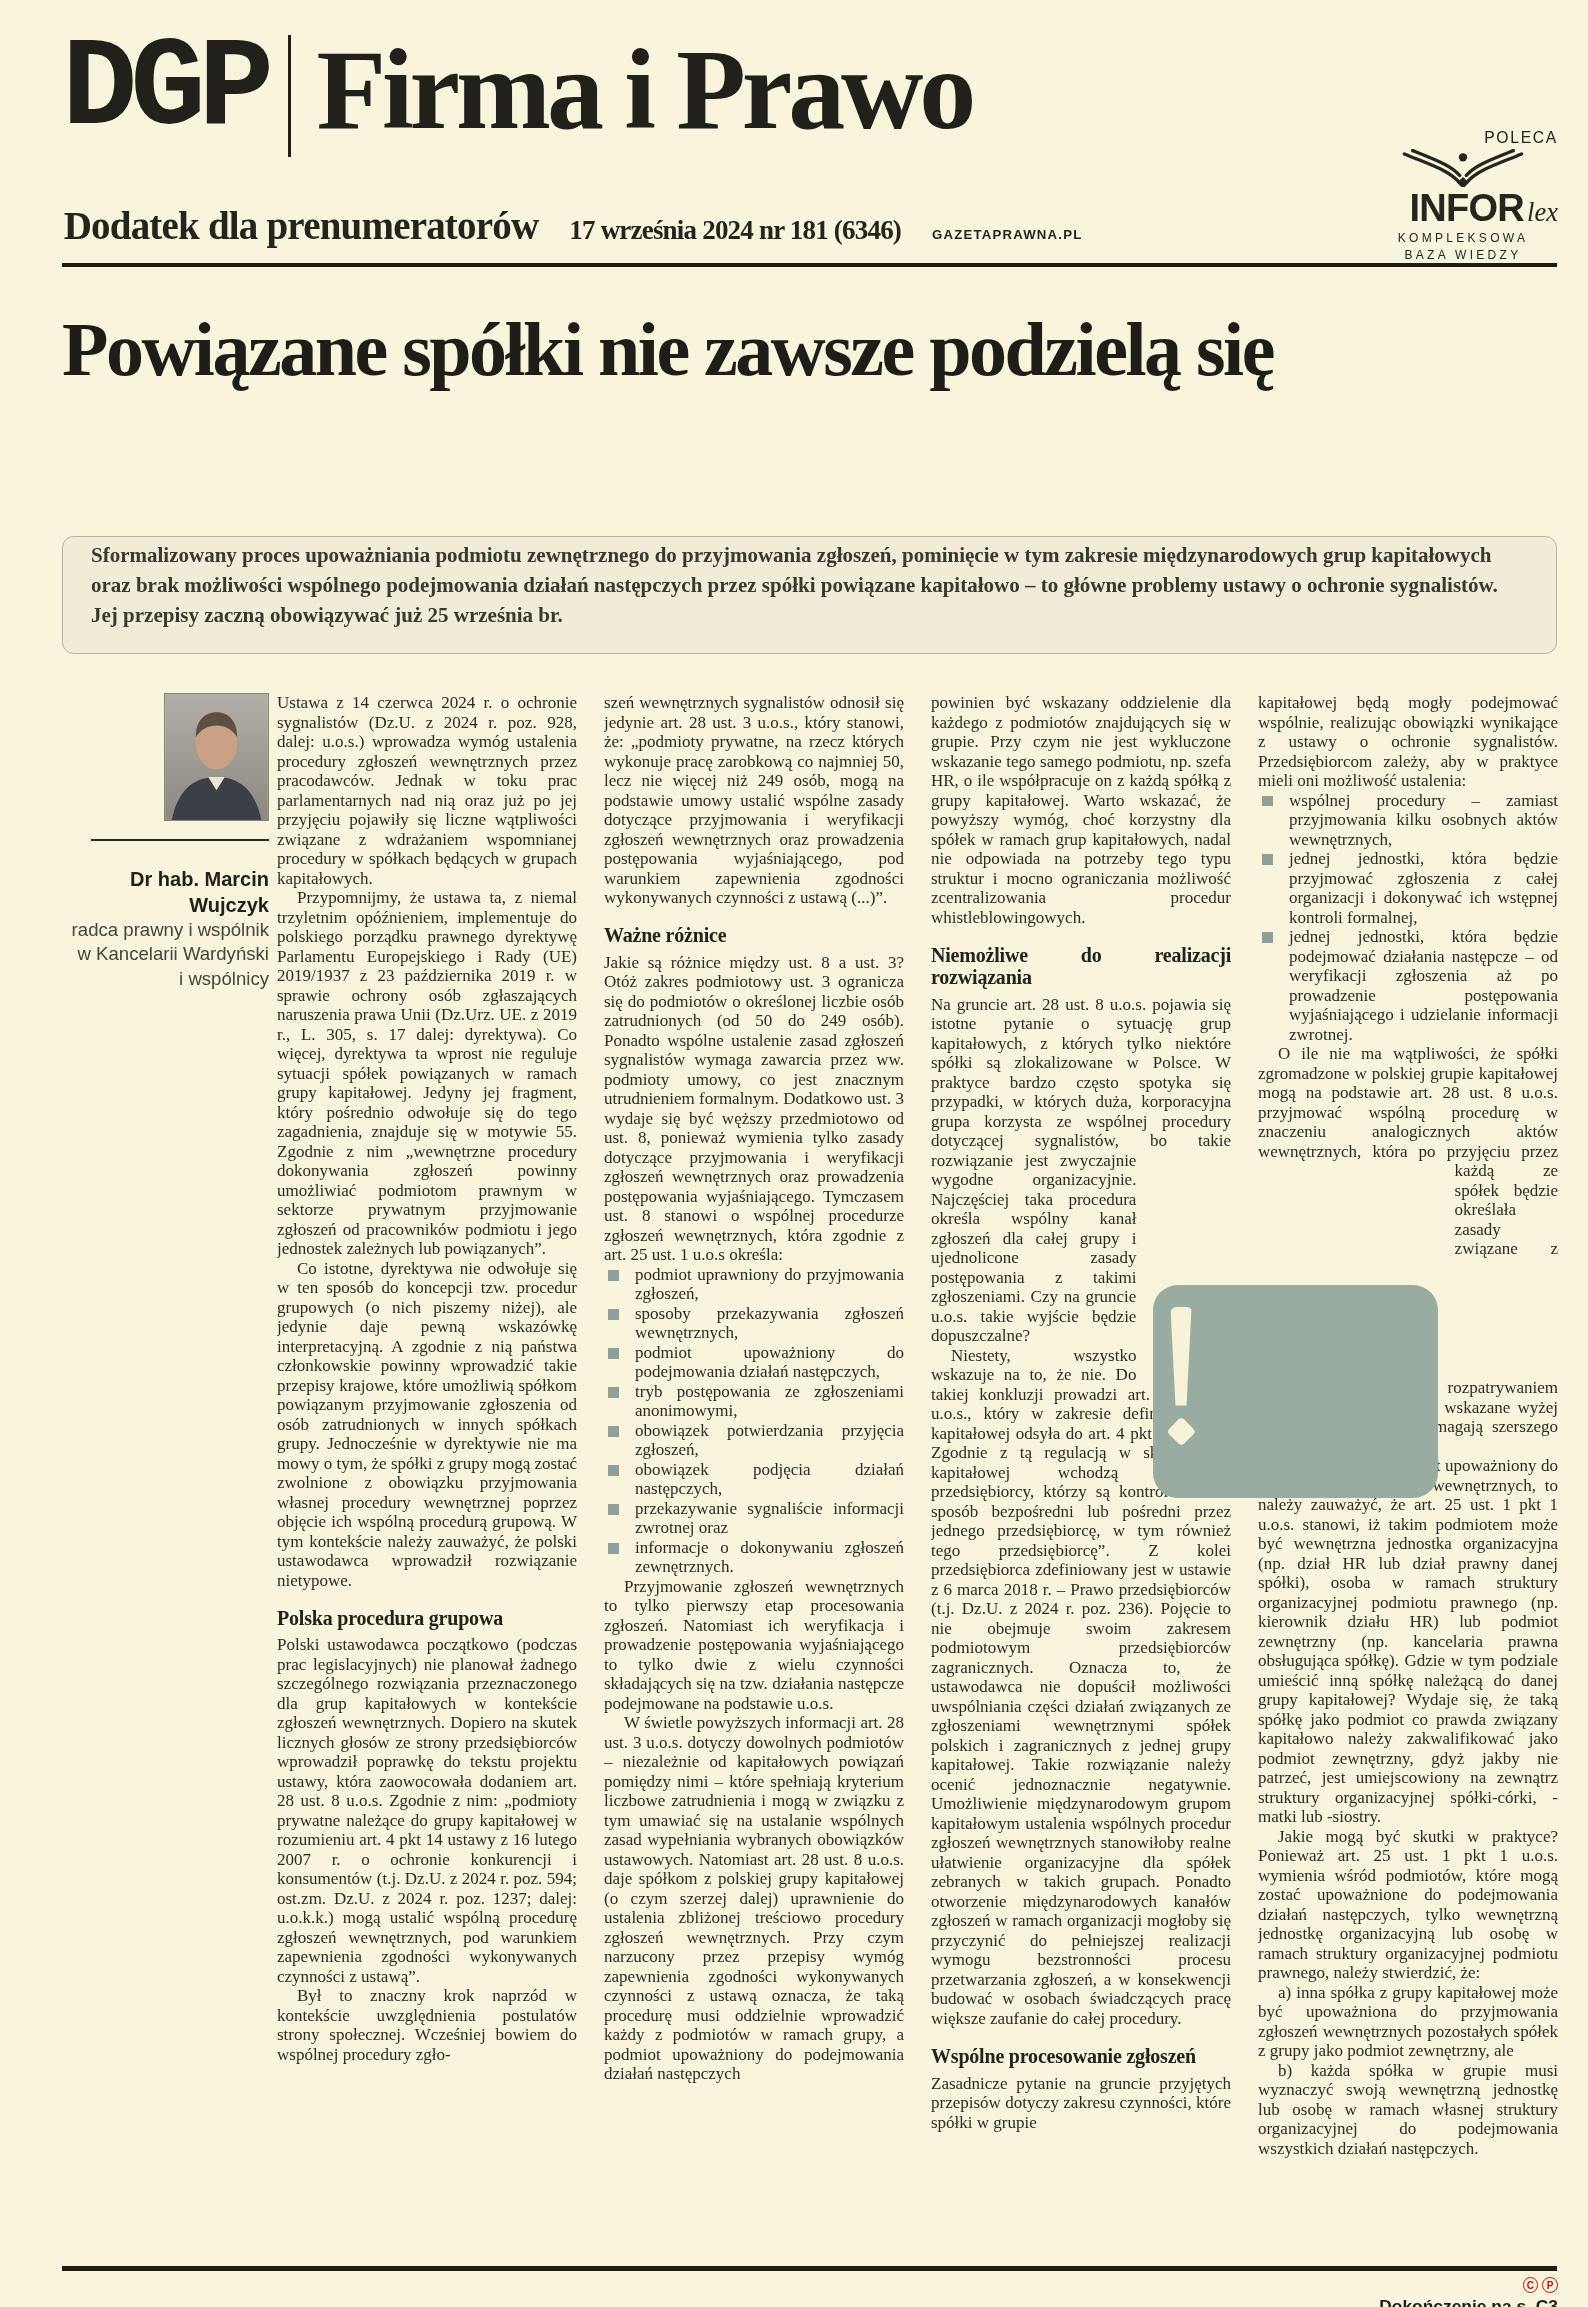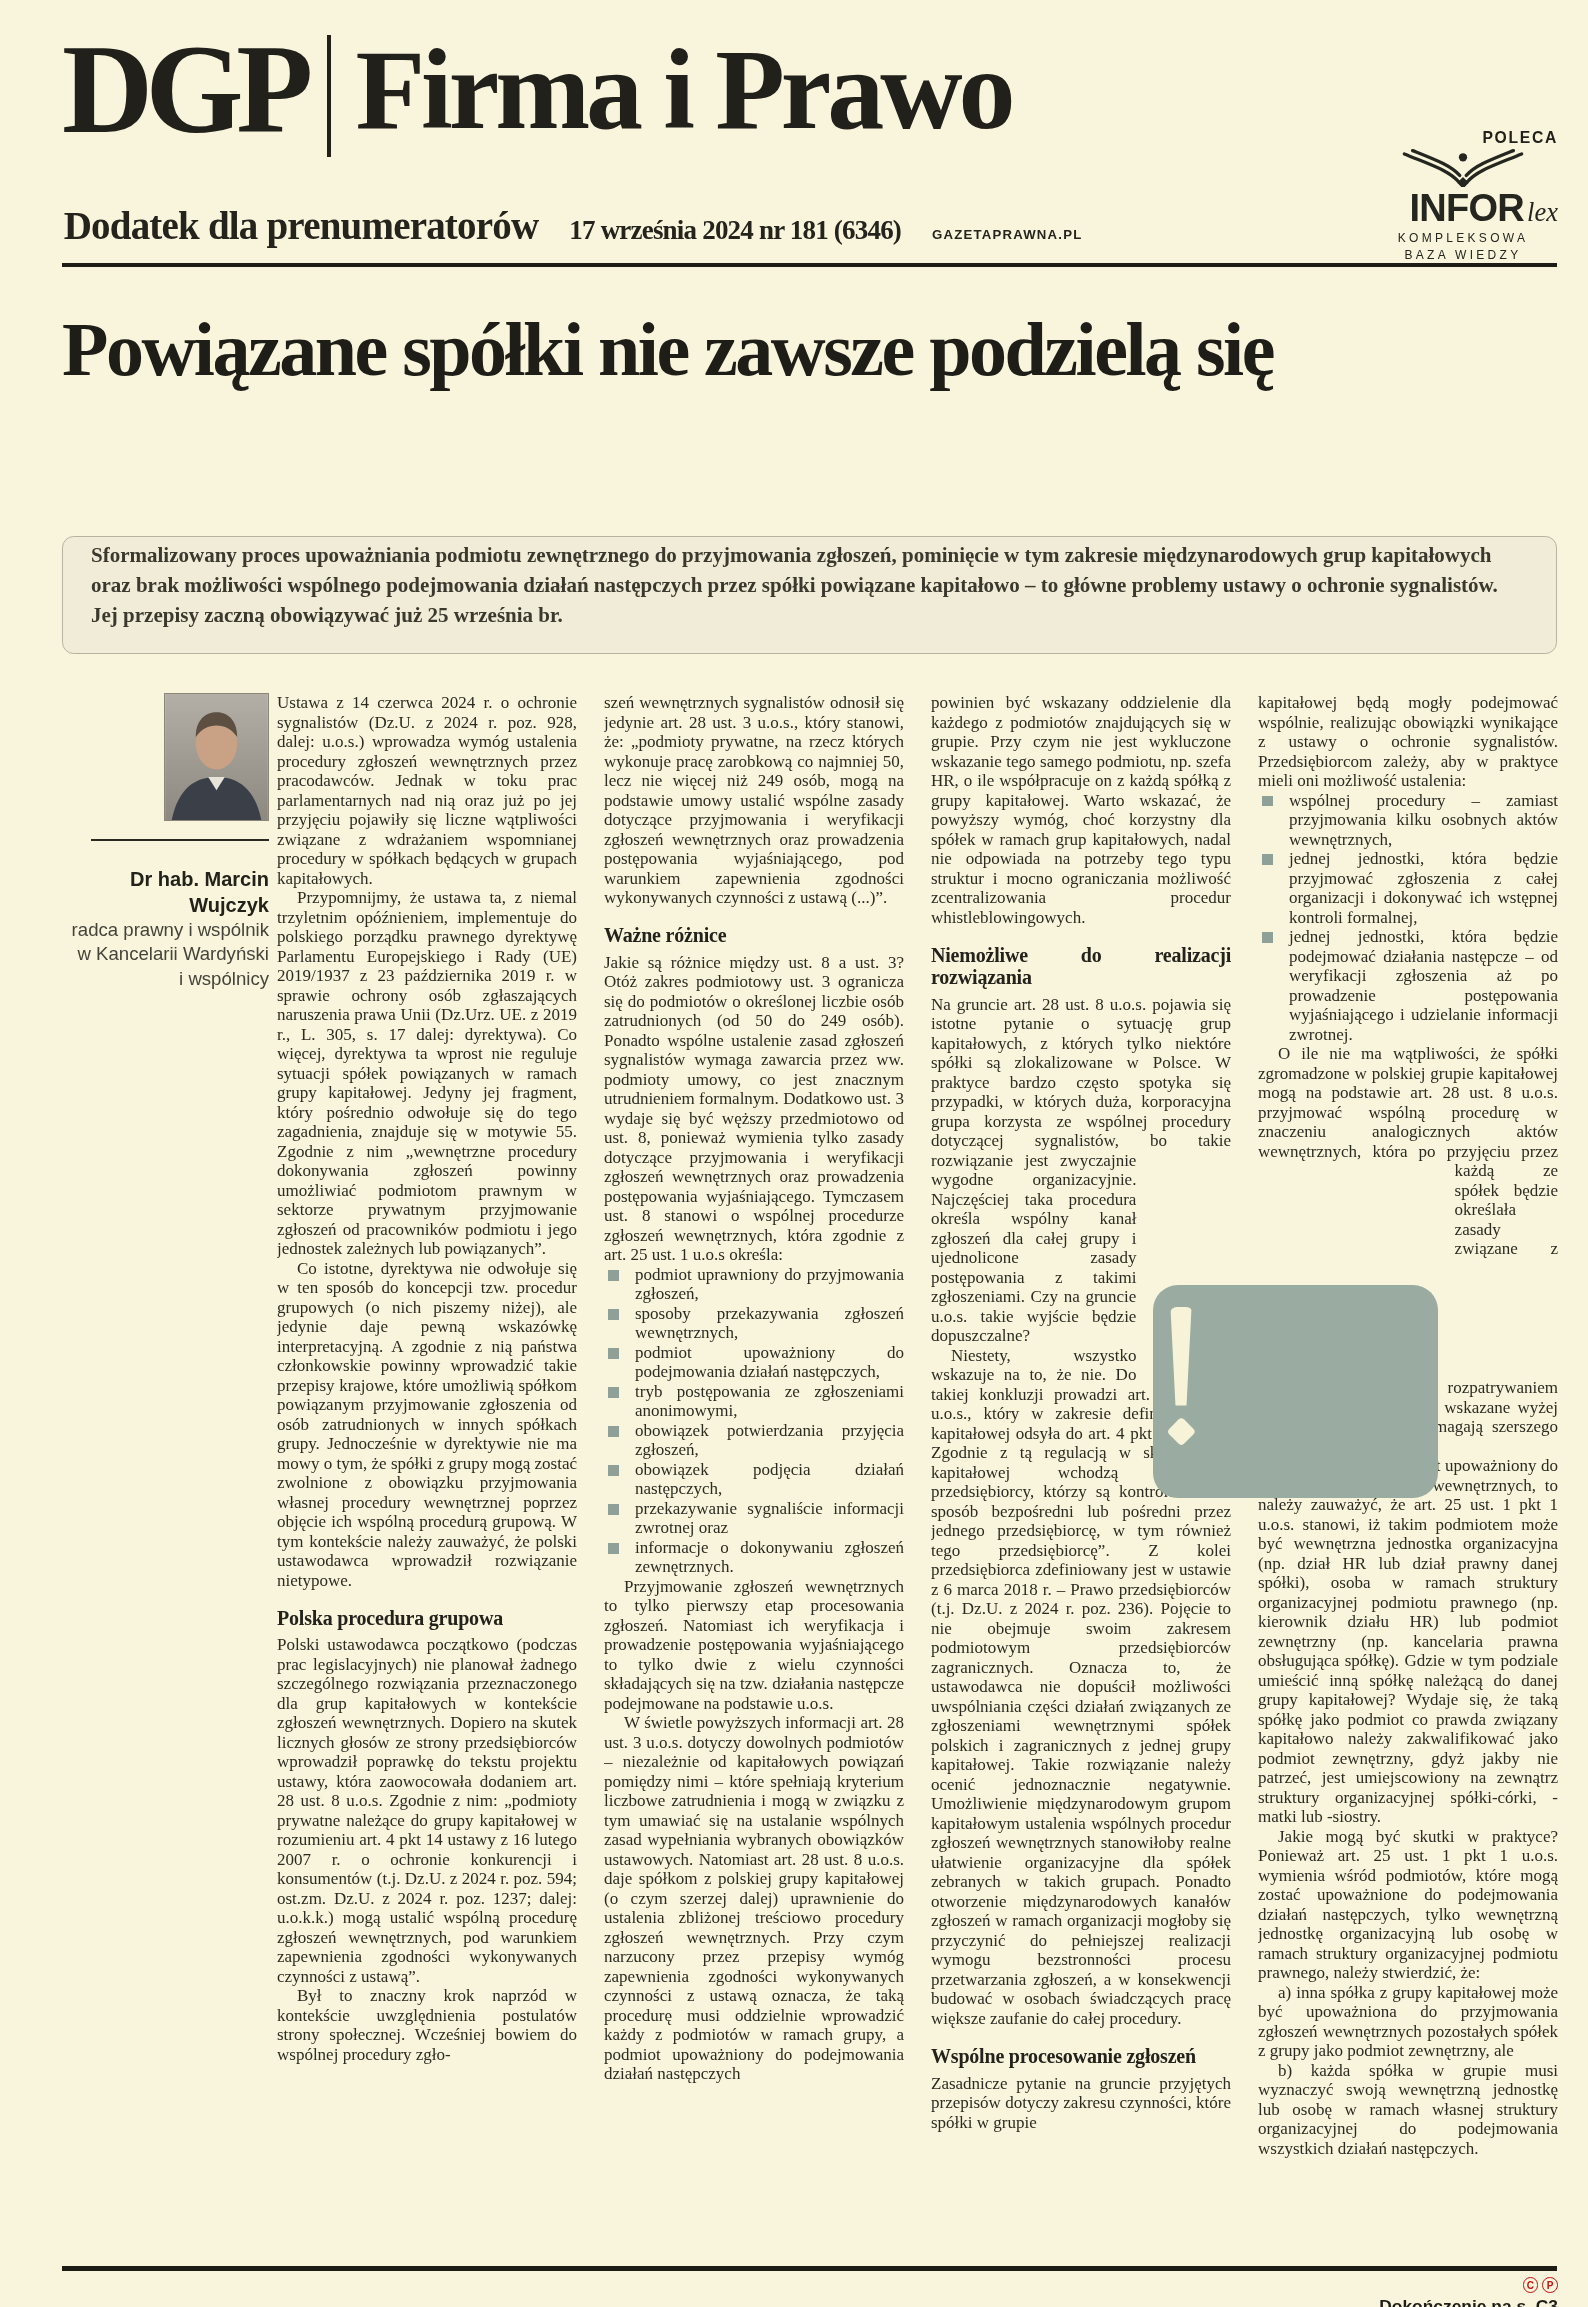--- a/index.html
+++ b/index.html
@@ -3,31 +3,31 @@
 <meta charset="utf-8">
 <style>
   html,body{margin:0;padding:0;}
   body{background:#d8d5c2;}
   .page{position:relative;width:1589px;height:2307px;background:#f8f5dc;margin:0 auto;overflow:hidden;
         font-family:"Liberation Serif",serif;color:#2c2b22;}
 
   
   .masthead{position:absolute;left:62px;top:23px;right:31px;height:248px;}
   .brand-row{position:absolute;left:0;top:0;display:flex;align-items:center;}
-  .brand-dgp{font-family:Liberation Serif, serif;font-weight:700;font-size:126px;line-height:124px;
+  .brand-dgp{font-family:Liberation Mono, monospace;font-weight:700;font-size:126px;line-height:124px;
              letter-spacing:-7.4px;color:#21201a;text-align:right;}
   .brand-divider{width:3.3px;height:122px;background:#21201a;margin:11.6px 25px 0 21.5px;}
   .brand-section{font-family:"Liberation Serif",serif;font-weight:700;font-size:114px;line-height:124px;
              letter-spacing:-4.1px;color:#21201a;}
   .sub-row{position:absolute;left:1.7px;top:180px;display:flex;align-items:baseline;gap:31px;white-space:nowrap;}
   .sub-title{font-size:39px;font-weight:600;letter-spacing:-0.8px;color:#24231c;}
   .sub-issue{font-size:27px;font-weight:700;letter-spacing:-0.8px;color:#24231c;}
   .sub-site{font-family:"Liberation Sans",sans-serif;font-size:13.2px;font-weight:700;letter-spacing:1.2px;color:#24231c;}
   .promo{position:absolute;right:0;top:106px;width:190px;text-align:center;}
-  .promo-poleca{font-family:"Liberation Sans",sans-serif;font-weight:700;font-size:15.7px;letter-spacing:1.7px;
+  .promo-poleca{font-family:"Liberation Sans",sans-serif;font-weight:400;font-size:15.7px;letter-spacing:1.7px;
                 text-align:right;color:#21201a;margin-bottom:1.7px;}
   .promo-logo-line{display:flex;align-items:baseline;justify-content:flex-end;gap:3.3px;}
   .promo-infor{font-family:"Liberation Sans",sans-serif;font-weight:700;font-size:38px;letter-spacing:-0.8px;color:#262620;}
   .promo-lex{font-family:"Liberation Serif",serif;font-style:italic;font-size:26.5px;color:#262620;}
   .promo-tag{font-family:"Liberation Sans",sans-serif;font-size:12px;letter-spacing:3.3px;color:#262620;line-height:1.45;}
   .top-rule{position:absolute;left:62px;top:263px;width:1495px;height:4.1px;background:#1d1c15;}
 
   
   .headline{position:absolute;left:62px;top:305px;width:1498px;font-weight:700;font-size:76px;line-height:89px;
             letter-spacing:-2.5px;color:#1e1d17;}

